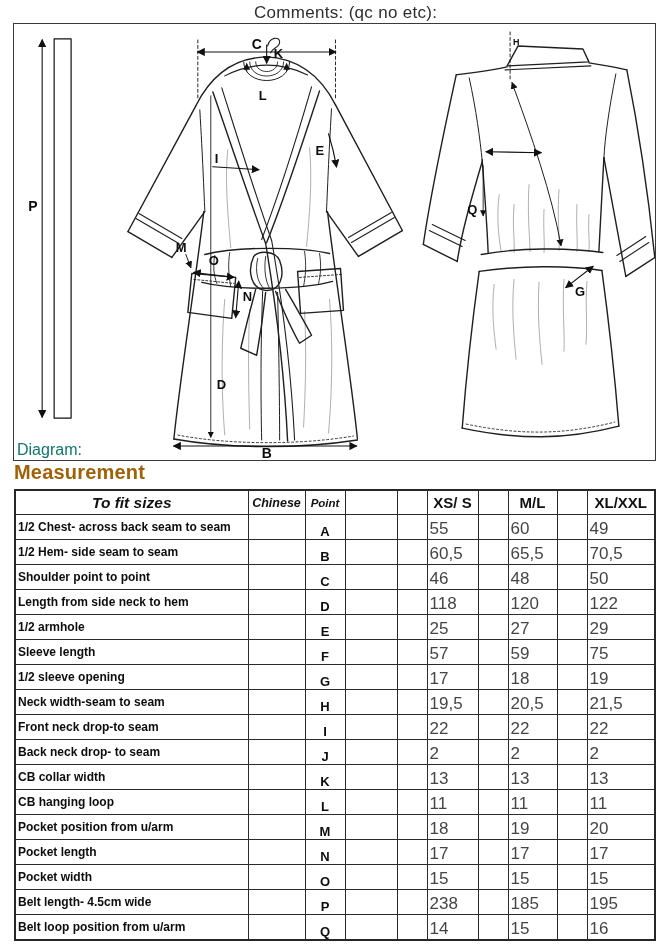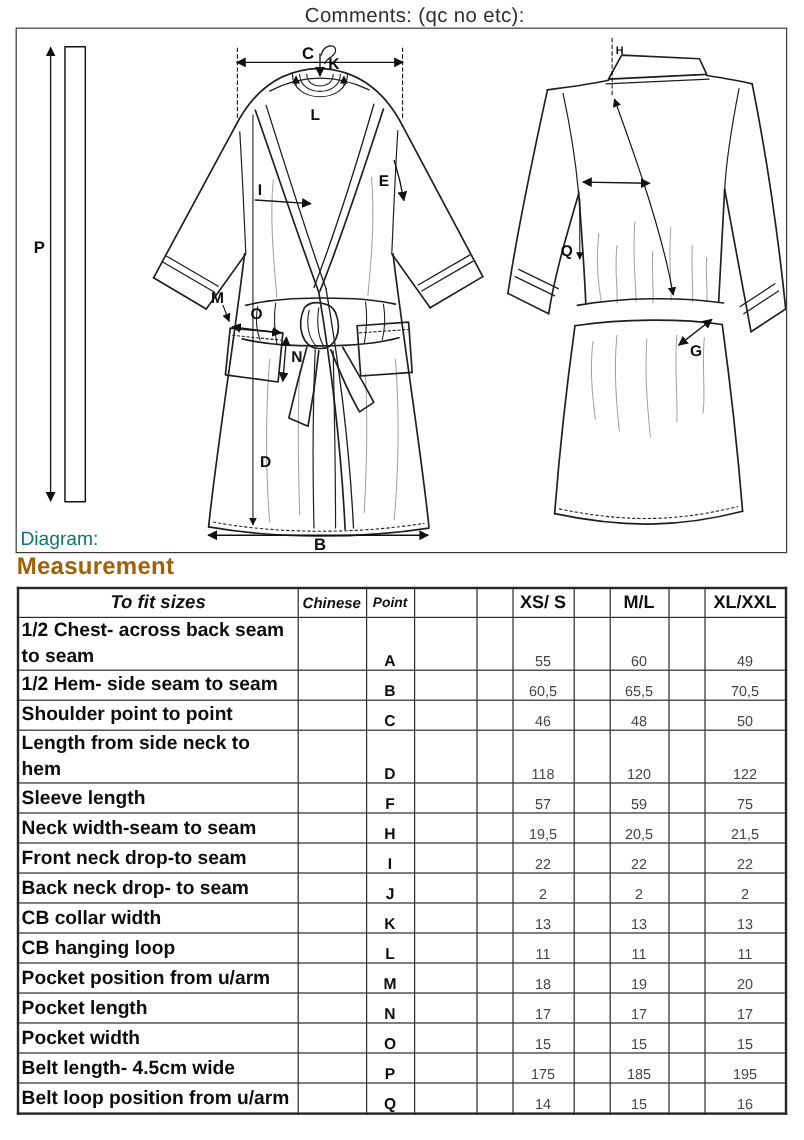--- a/index.html
+++ b/index.html
@@ -10,23 +10,23 @@
   .diagram-caption{position:absolute;left:3px;bottom:1px;font-size:16px;color:#0f766e;background:transparent;}
   .measurement-heading{position:absolute;top:461px;left:14px;font-size:20px;font-weight:bold;color:#a16207;letter-spacing:.2px;}
   table.meas{position:absolute;top:489px;left:14px;width:642px;border-collapse:collapse;table-layout:fixed;border:2px solid #262626;}
   table.meas th,table.meas td{border:1.3px solid #2b2b2b;overflow:hidden;}
   table.meas th{height:21px;padding:1px 2px;}
   table.meas td{height:24px;padding:0 2px;}
   .h-fit{font:bold italic 15.5px "Liberation Sans",sans-serif;text-align:center;}
   .h-chinese{font:bold italic 12.5px "Liberation Sans",sans-serif;text-align:center;margin-left:40px;}
   .h-point{font:bold italic 11.5px "Liberation Sans",sans-serif;text-align:center;}
   .h-size{font:bold 15px "Liberation Sans",sans-serif;text-align:center;}
-  td.c-label{font-weight:bold;font-size:16px;text-align:left;padding:1px 4px 2px 6px;vertical-align:middle;line-height:1.35;color:#0d0d0d;}
+  td.c-label{font-weight:bold;font-size:12px;text-align:left;padding:1px 4px 2px 6px;vertical-align:middle;line-height:1.35;color:#0d0d0d;}
   td.c-point{font-weight:bold;font-size:13px;text-align:center;vertical-align:bottom;padding-bottom:4px;color:#0d0d0d;}
-  td.c-val{font-size:12px;font-weight:400;text-align:center;vertical-align:bottom;padding-bottom:3px;color:#454545;}
+  td.c-val{font-size:17px;font-weight:400;text-align:left;vertical-align:bottom;padding-bottom:3px;color:#454545;}
   .pt-label{font:bold 13px "Liberation Sans",sans-serif;fill:#0c0c0c;}
   .pt-label-sm{font:bold 9px "Liberation Sans",sans-serif;fill:#0c0c0c;}
   .pt-label-lg{font:bold 14px "Liberation Sans",sans-serif;fill:#0c0c0c;}
 </style>
 </head>
 <body>
 
 <div class="comments">Comments: (qc no etc):</div>
 
 <div class="diagram-box">
@@ -285,32 +285,56 @@
     <td class="c-point">D</td>
     <td></td>
     <td></td>
     <td class="c-val">118</td>
     <td></td>
     <td class="c-val">120</td>
     <td></td>
     <td class="c-val">122</td>
   </tr>
       <tr>
+    <td class="c-label">1/2 armhole</td>
+    <td></td>
+    <td class="c-point">E</td>
+    <td></td>
+    <td></td>
+    <td class="c-val">25</td>
+    <td></td>
+    <td class="c-val">27</td>
+    <td></td>
+    <td class="c-val">29</td>
+  </tr>
+      <tr>
     <td class="c-label">Sleeve length</td>
     <td></td>
     <td class="c-point">F</td>
     <td></td>
     <td></td>
     <td class="c-val">57</td>
     <td></td>
     <td class="c-val">59</td>
     <td></td>
     <td class="c-val">75</td>
   </tr>
       <tr>
+    <td class="c-label">1/2 sleeve opening</td>
+    <td></td>
+    <td class="c-point">G</td>
+    <td></td>
+    <td></td>
+    <td class="c-val">17</td>
+    <td></td>
+    <td class="c-val">18</td>
+    <td></td>
+    <td class="c-val">19</td>
+  </tr>
+      <tr>
     <td class="c-label">Neck width-seam to seam</td>
     <td></td>
     <td class="c-point">H</td>
     <td></td>
     <td></td>
     <td class="c-val">19,5</td>
     <td></td>
     <td class="c-val">20,5</td>
     <td></td>
     <td class="c-val">21,5</td>
@@ -398,21 +422,21 @@
     <td class="c-val">15</td>
     <td></td>
     <td class="c-val">15</td>
   </tr>
       <tr>
     <td class="c-label">Belt length- 4.5cm wide</td>
     <td></td>
     <td class="c-point">P</td>
     <td></td>
     <td></td>
-    <td class="c-val">175</td>
+    <td class="c-val">238</td>
     <td></td>
     <td class="c-val">185</td>
     <td></td>
     <td class="c-val">195</td>
   </tr>
       <tr>
     <td class="c-label">Belt loop position from u/arm</td>
     <td></td>
     <td class="c-point">Q</td>
     <td></td>

